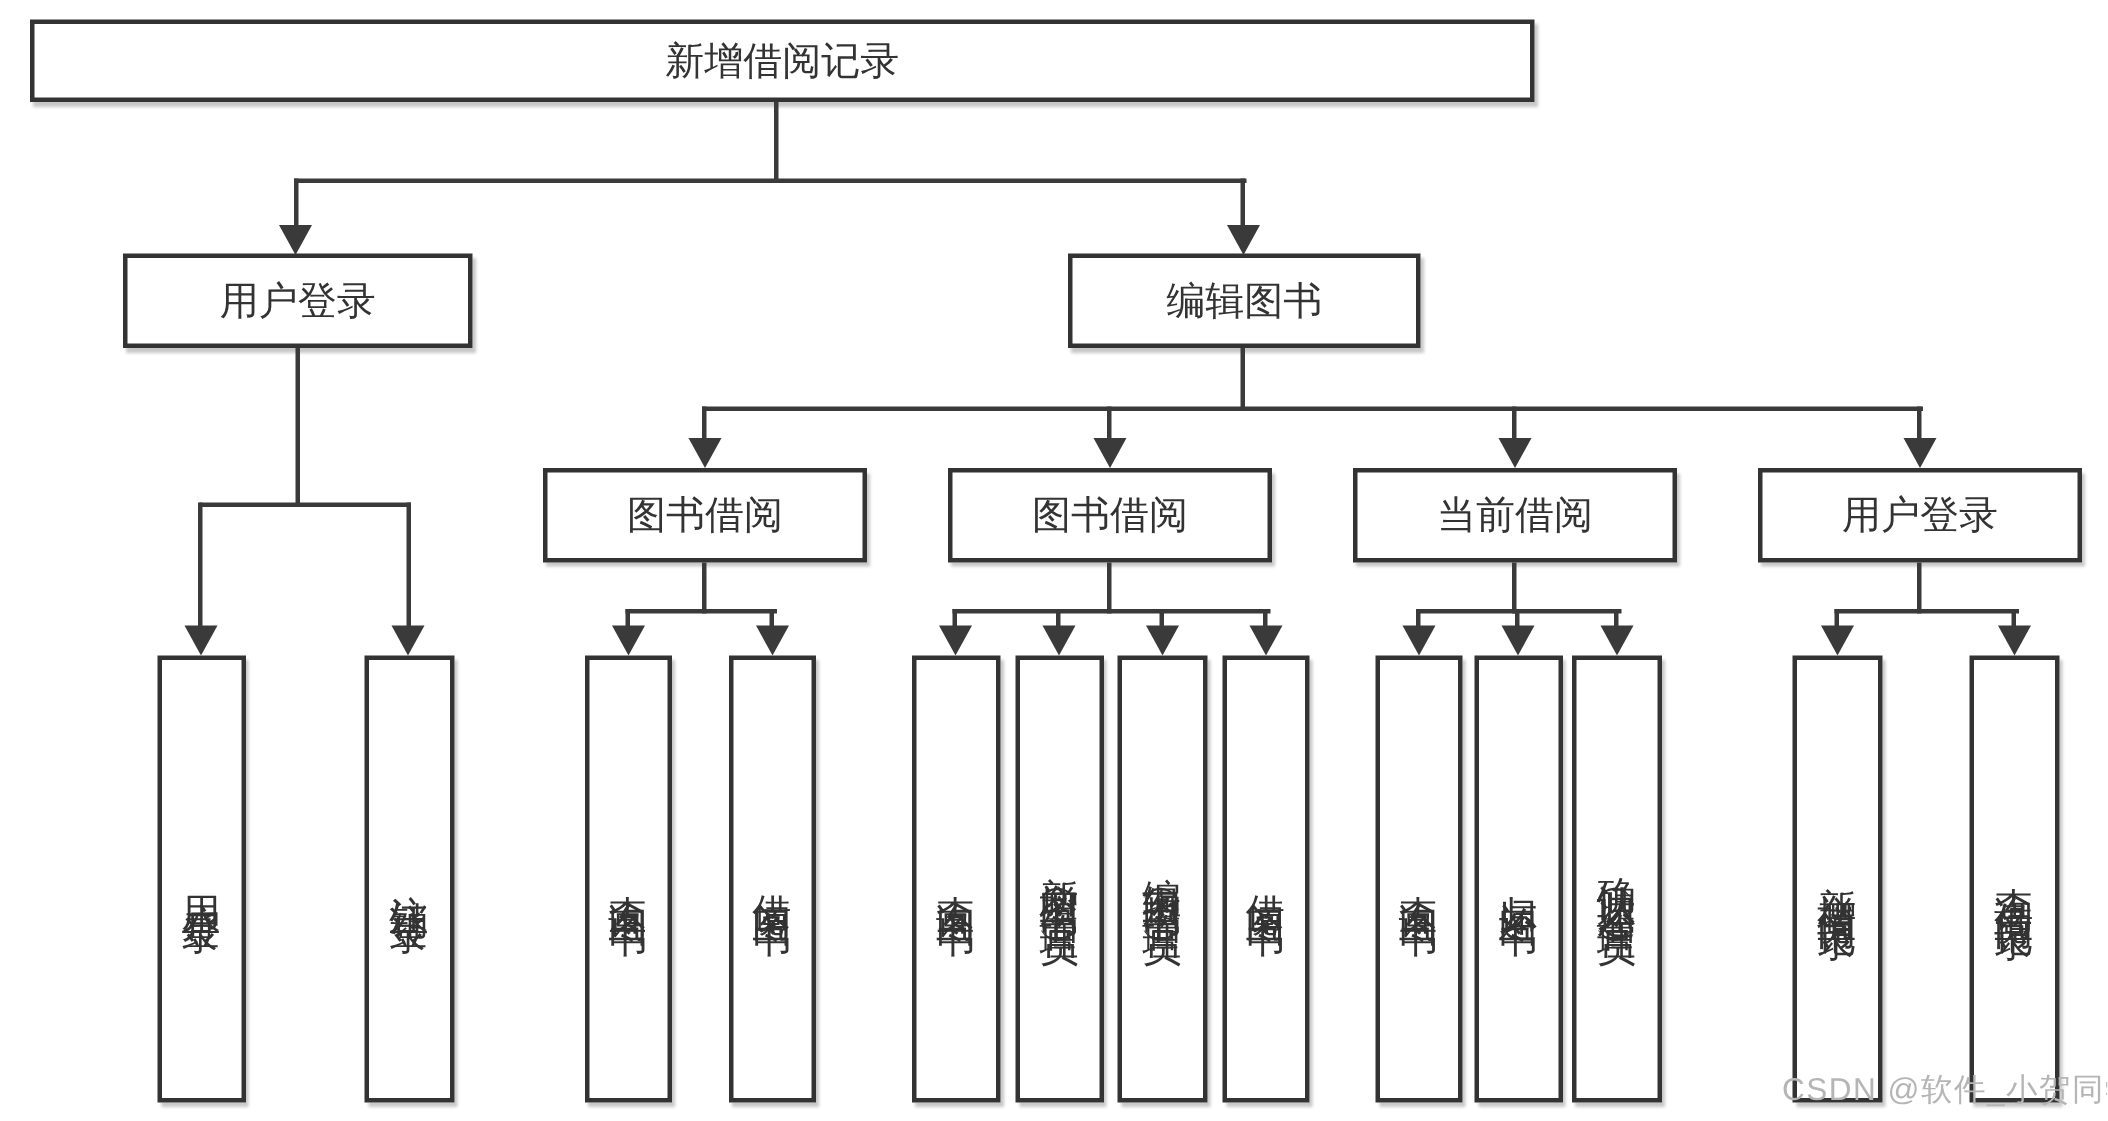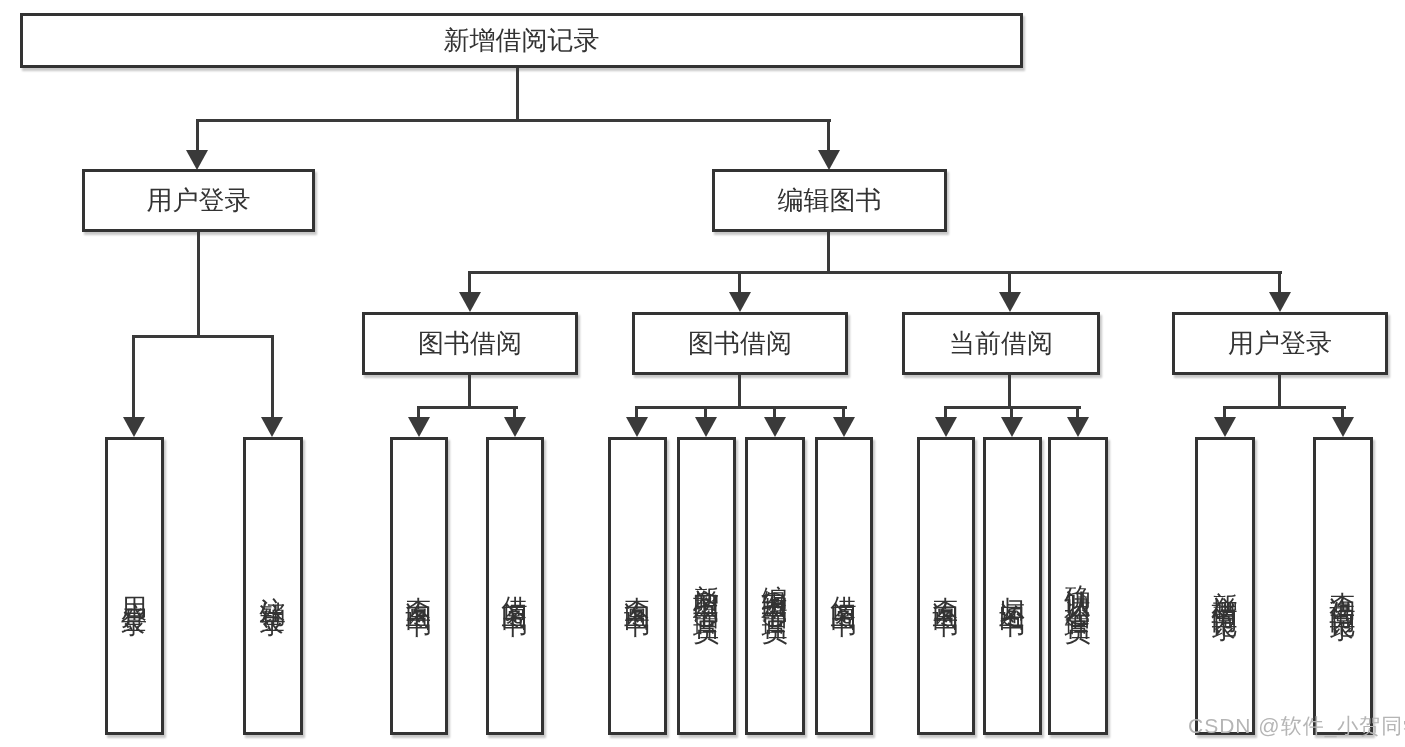--- a/index.html
+++ b/index.html
@@ -45,21 +45,21 @@
   <div class="box" style="left:712px;top:169px;width:235px;height:63px;">
     <span>编辑图书</span>
   </div>
 
   <div class="box" style="left:362px;top:312px;width:216px;height:63px;">
     <span>图书借阅</span>
   </div>
   <div class="box" style="left:632px;top:312px;width:216px;height:63px;">
     <span>图书借阅</span>
   </div>
-  <div class="box" style="left:902px;top:312px;width:198px;height:63px;">
+  <div class="box" style="left:902px;top:312px;width:216px;height:63px;">
     <span>当前借阅</span>
   </div>
   <div class="box" style="left:1172px;top:312px;width:216px;height:63px;">
     <span>用户登录</span>
   </div>
 
   <div class="box vbox" style="left:105px;top:437px;width:59px;height:298px;">
     <span>用户登录</span>
   </div>
   <div class="box vbox" style="left:243px;top:437px;width:60px;height:298px;">

